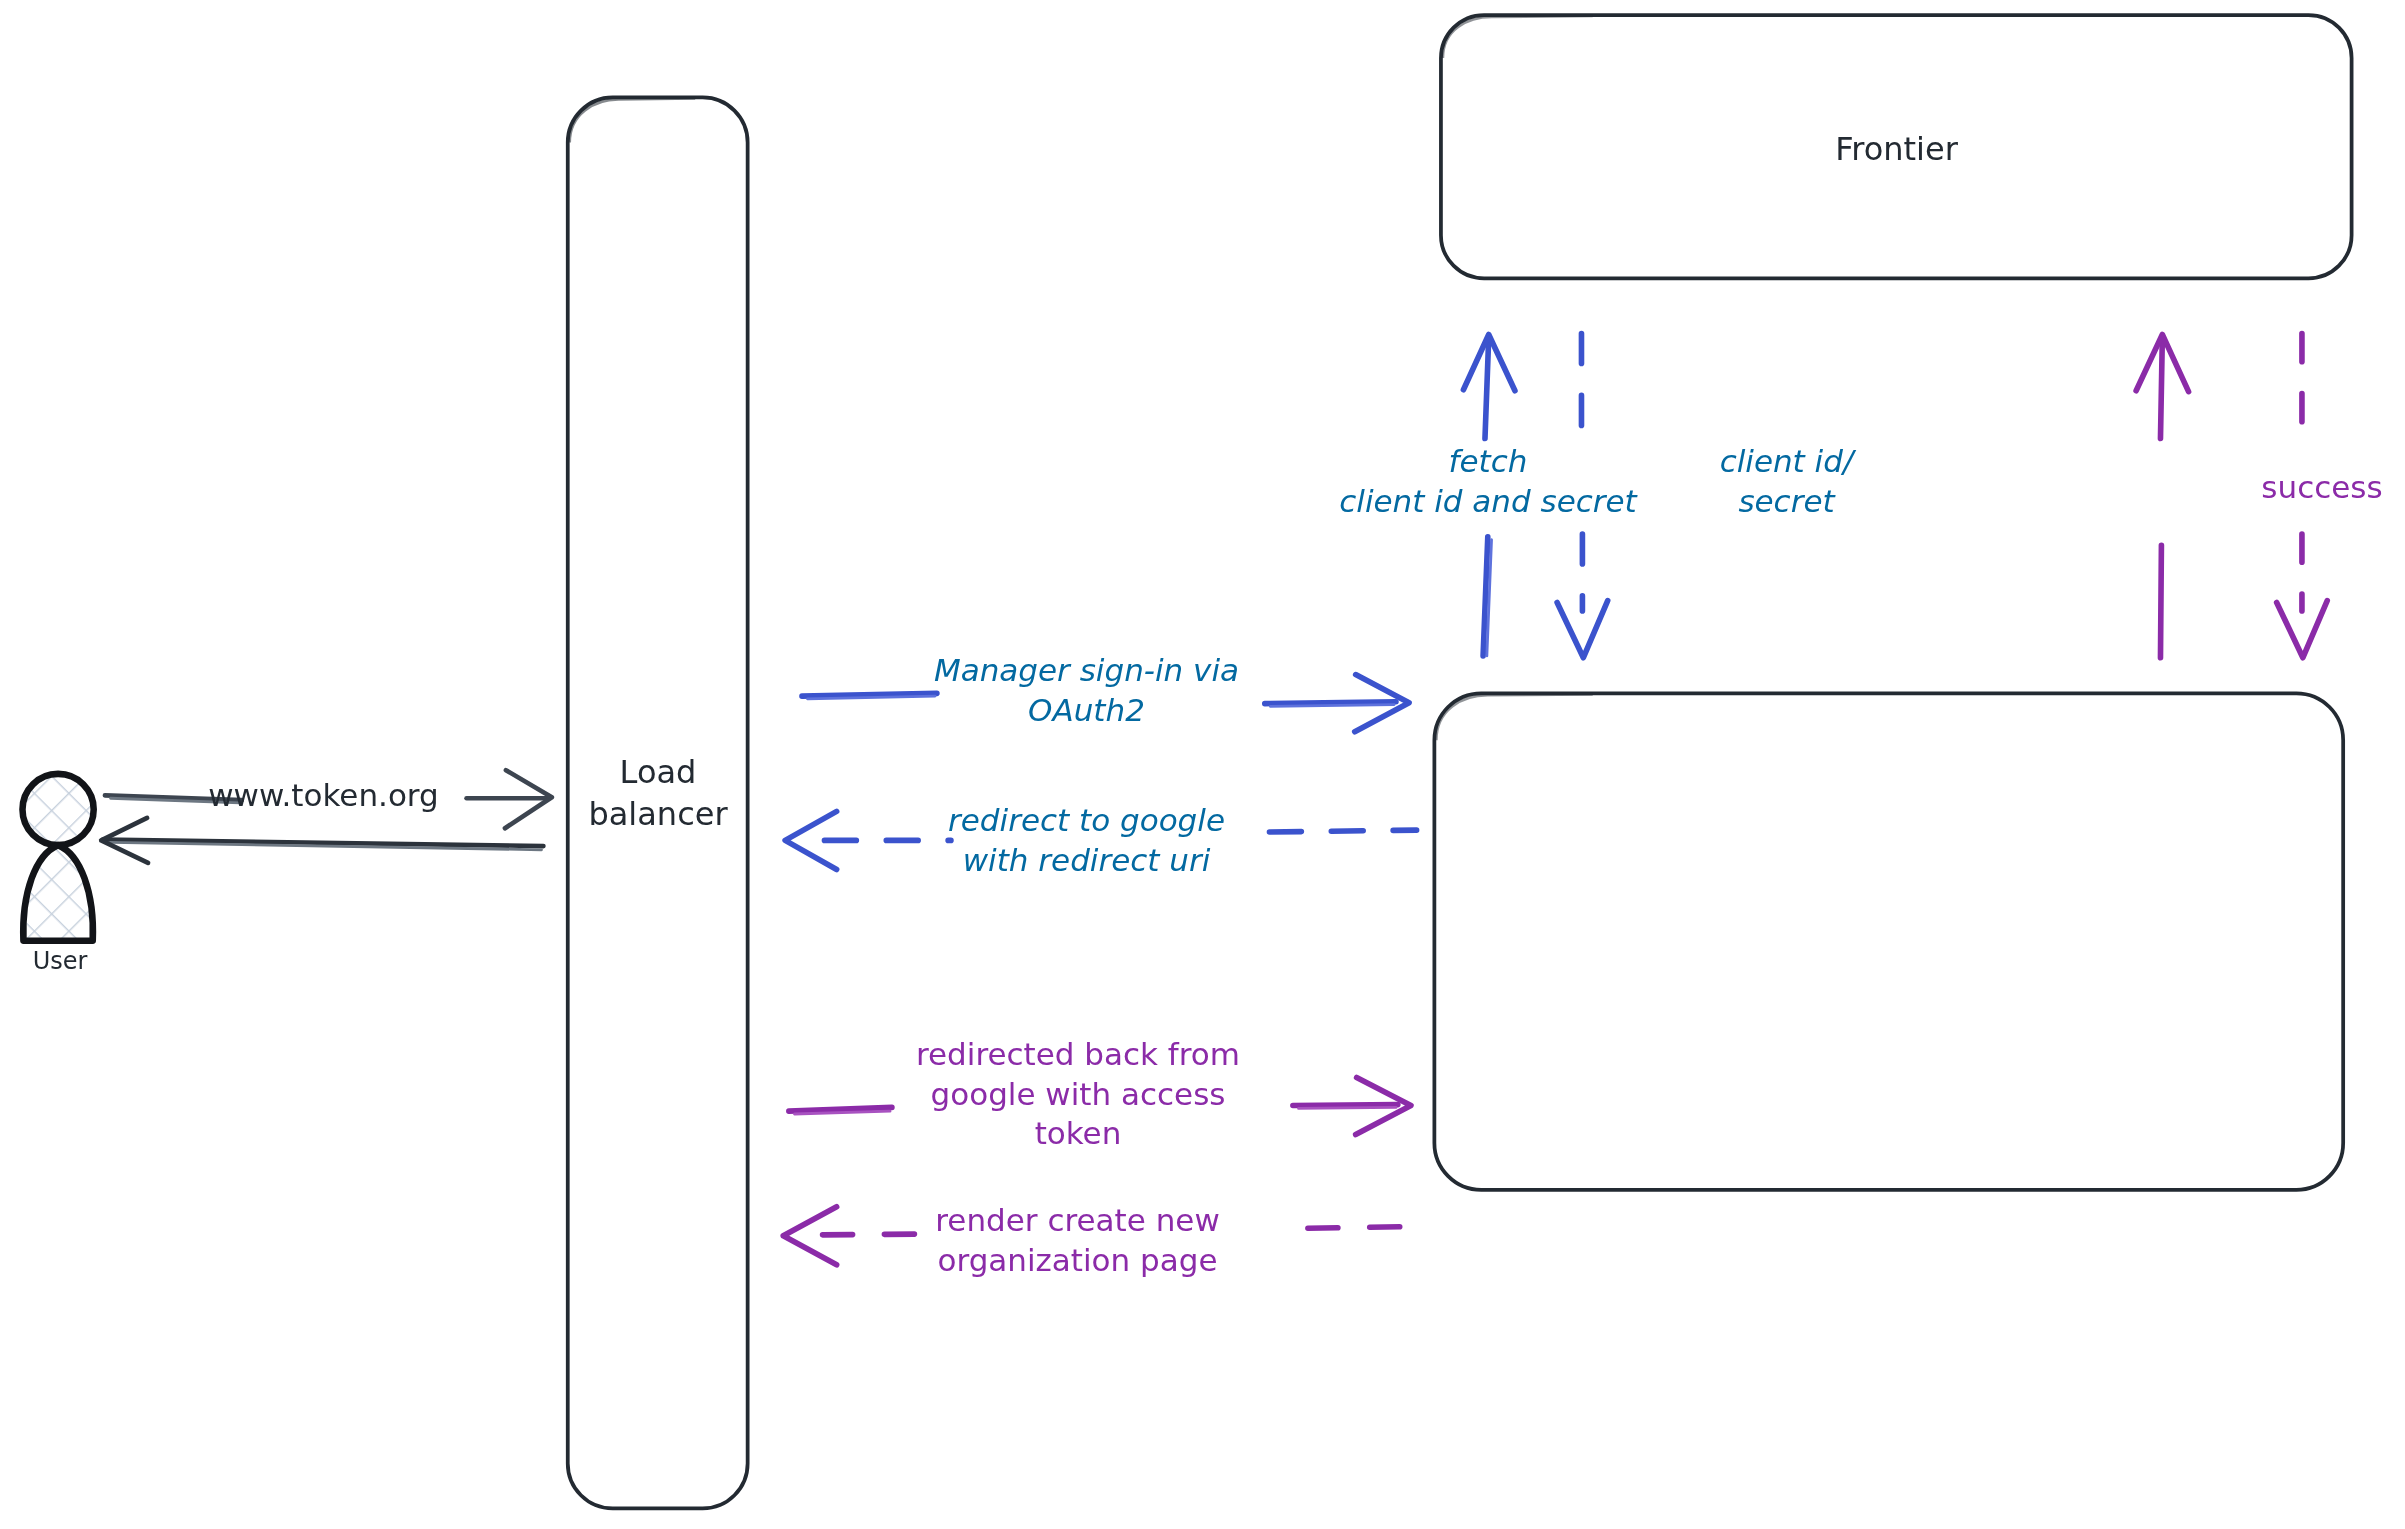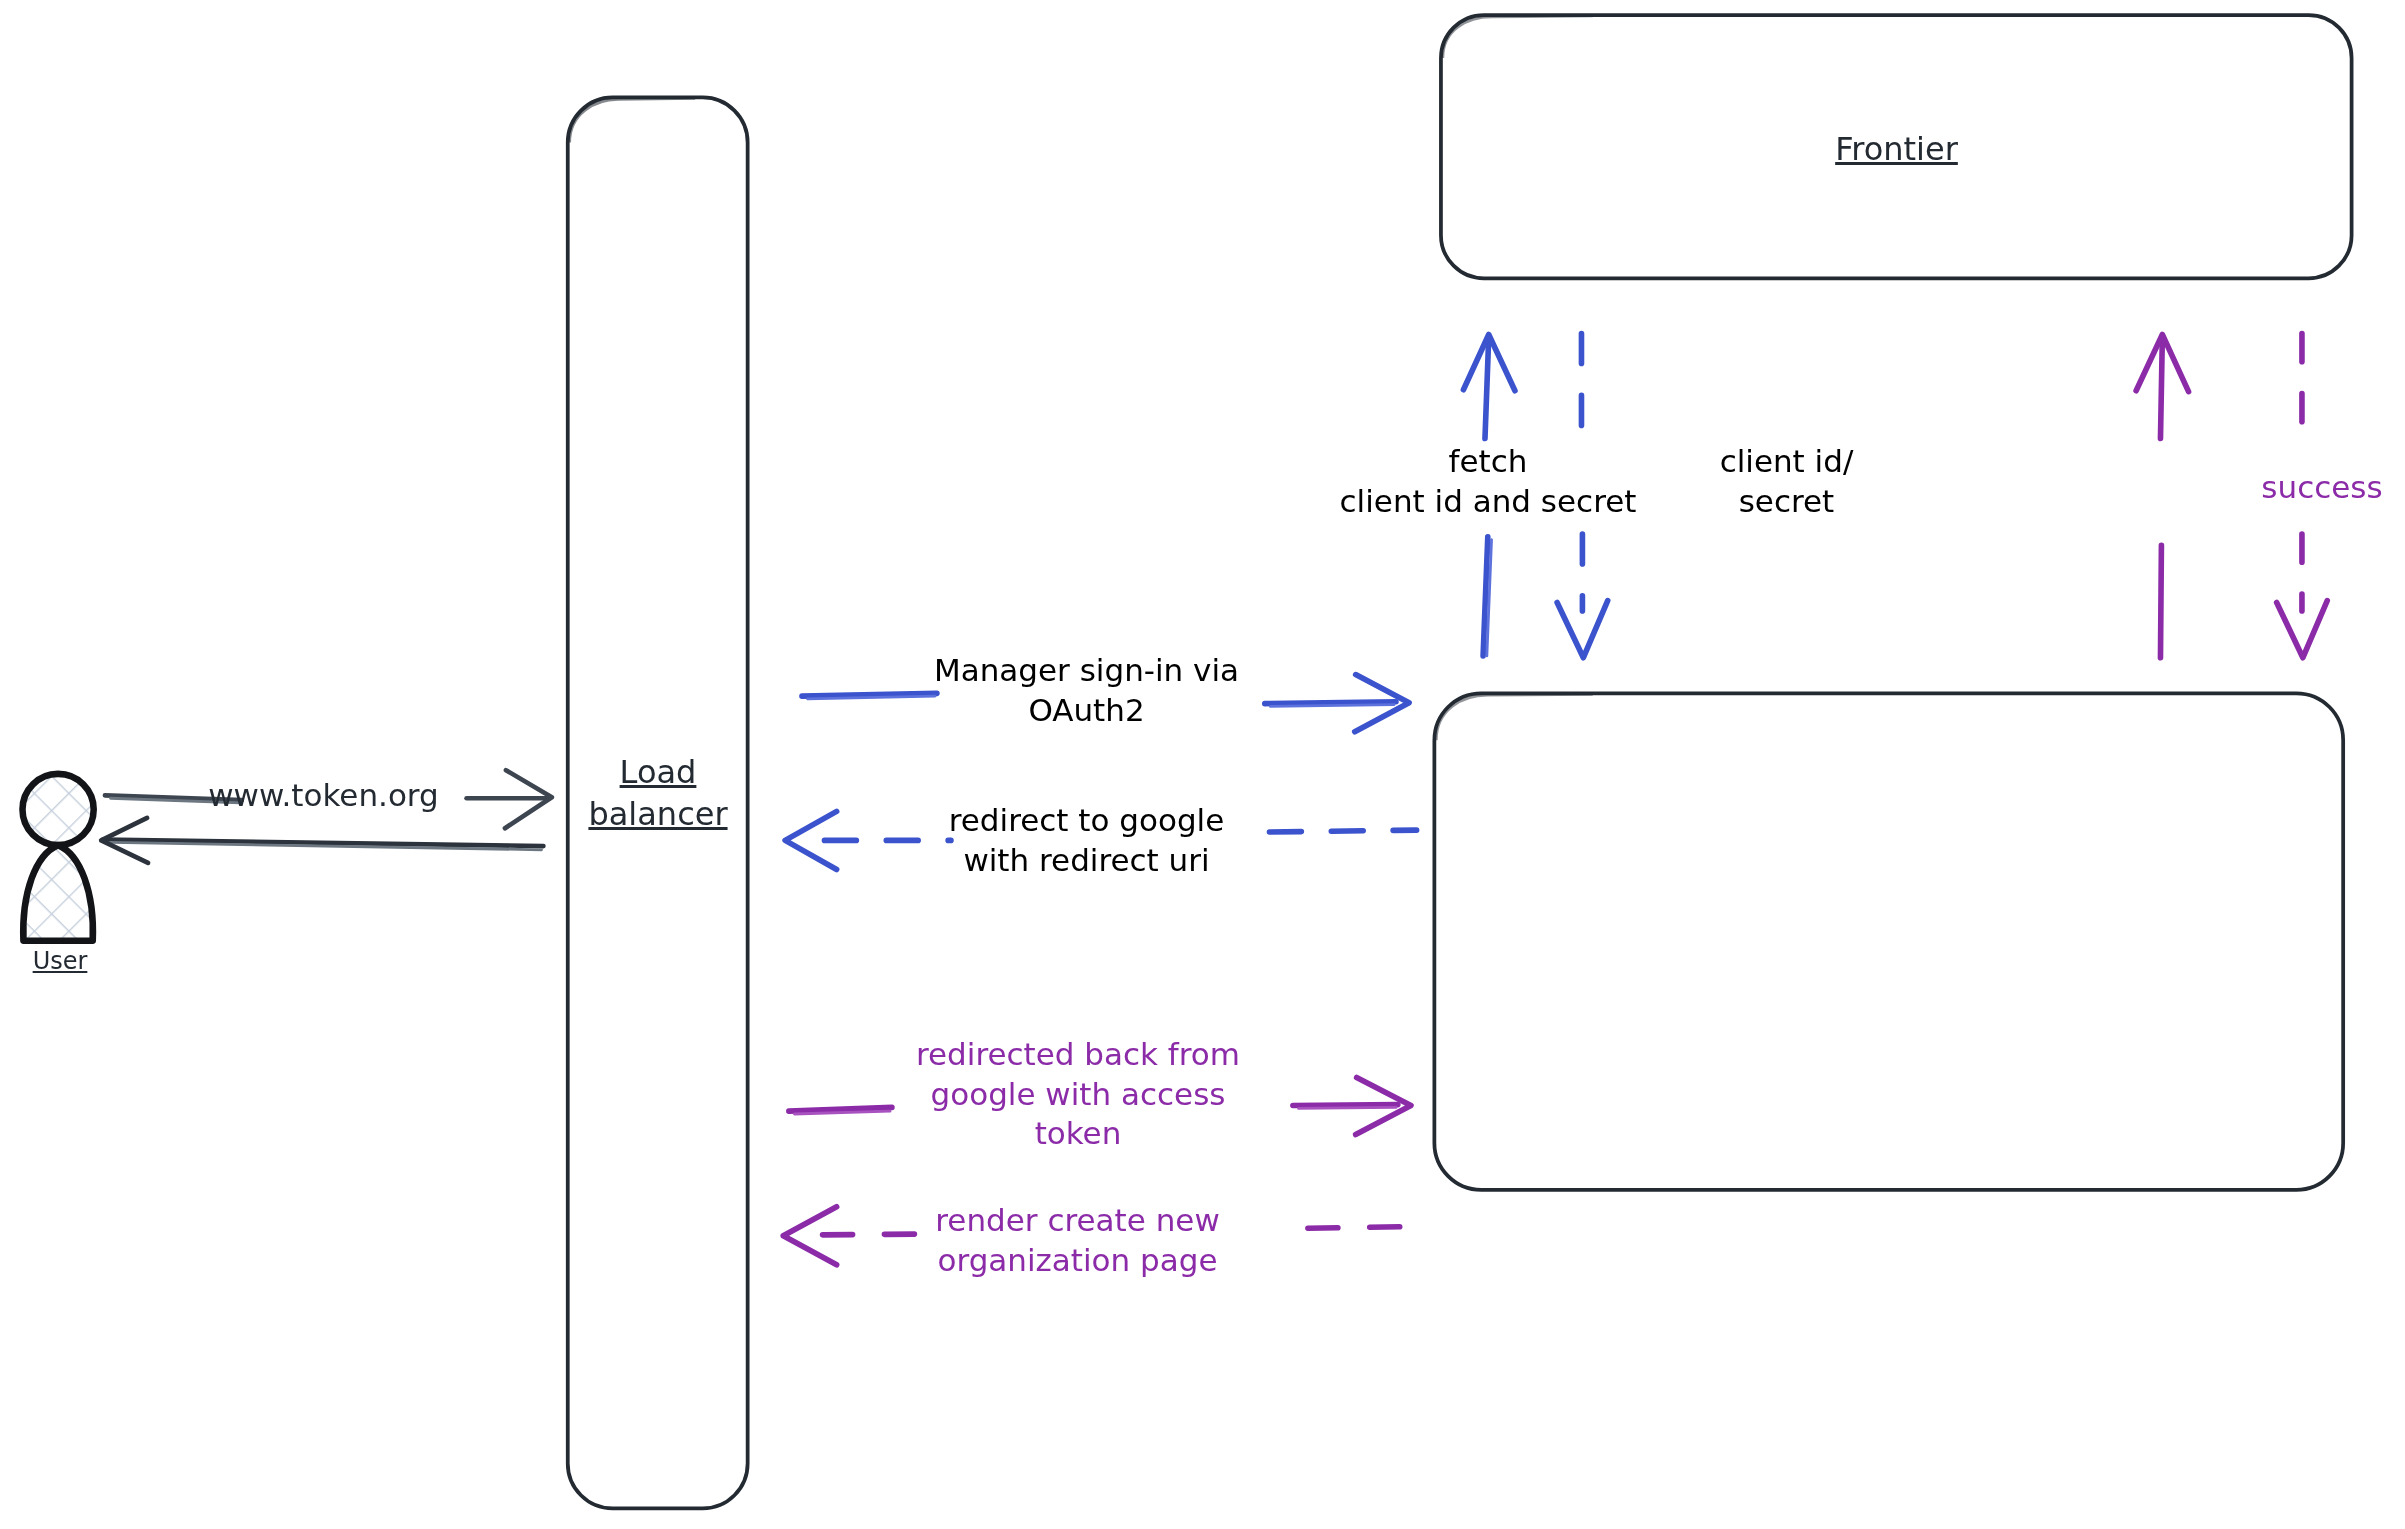--- a/index.html
+++ b/index.html
@@ -27,32 +27,31 @@
     overflow: visible;
   }
   .node-label {
     position: absolute;
     text-align: center;
     color: #232a32;
     font-family: "DejaVu Sans", sans-serif;
     line-height: 1.32;
     white-space: pre-line;
     pointer-events: none;
-    text-decoration: underline;
   }
   .edge-label {
     position: absolute;
     text-align: center;
     line-height: 1.28;
     white-space: pre-line;
     font-family: "DejaVu Sans", sans-serif;
     pointer-events: none;
   }
   .lbl-dark  { color: #232a32; }
-  .lbl-blue  { color: #000000; }
+  .lbl-blue  { color: #0369a1; font-style: italic; }
   .lbl-purp  { color: #8b2ba8; }
   .sz-node   { font-size: 32px; }
   .sz-edge   { font-size: 31px; }
   .sz-user   { font-size: 24px; }
 </style>
 </head>
 <body>
 
 <div id="canvas">
 

